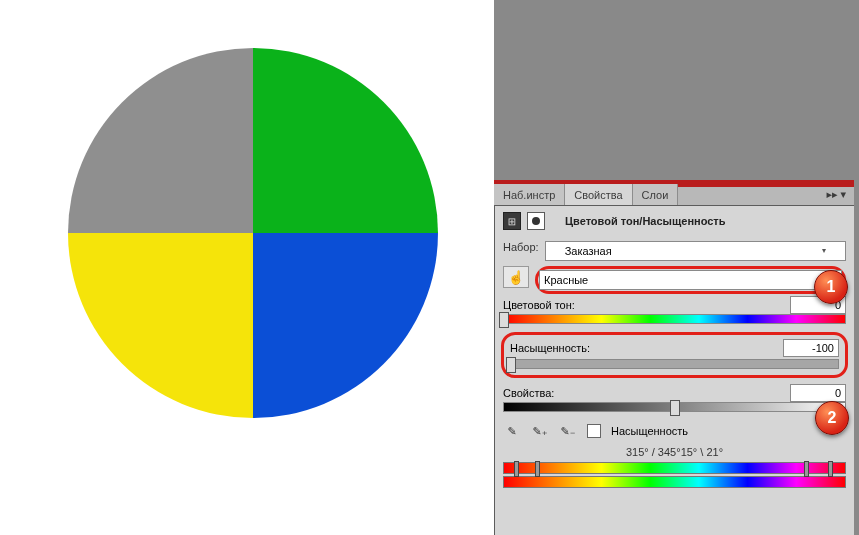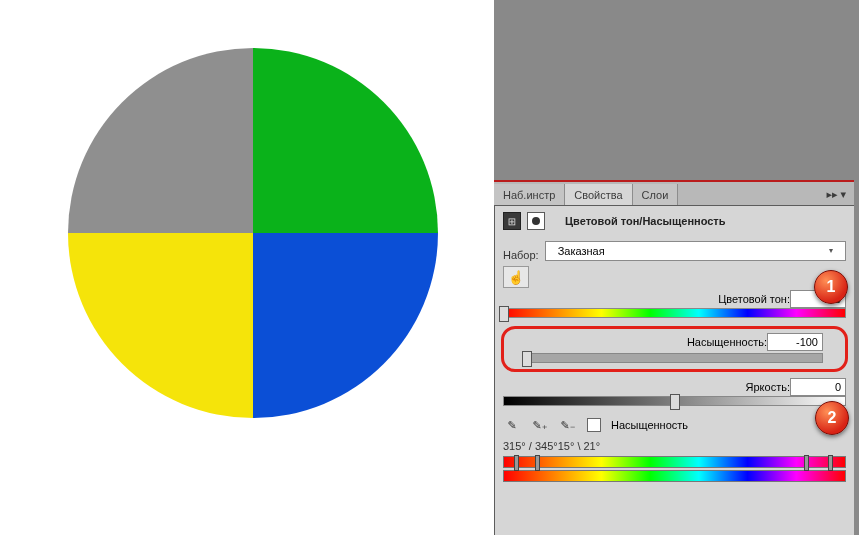--- a/index.html
+++ b/index.html
@@ -6,57 +6,57 @@
   body { width: 859px; height: 535px; background: #fff; position: relative; overflow: hidden; }
   .canvas-area { position: absolute; left: 0; top: 0; width: 494px; height: 535px; background: #ffffff; }
   .work-bg { position: absolute; left: 494px; top: 0; width: 365px; height: 535px; background: #898989; }
   .pie { position: absolute; left: 68px; top: 48px; width: 370px; height: 370px; border-radius: 50%; overflow: hidden; }
   .pie .q { position: absolute; width: 185px; height: 185px; }
   .q1 { left: 0;   top: 0;   background: #8f8f8f; } 
   .q2 { left: 185px; top: 0;   background: #0ab21a; } 
   .q3 { left: 0;   top: 185px; background: #f5e40a; } 
   .q4 { left: 185px; top: 185px; background: #0b4fd6; } 
 
-  .panel-tabs { position: absolute; left: 494px; top: 180px; width: 360px; height: 26px; background: #b8b8b8; border-top: 2px solid #b91c1c; border-bottom: 1px solid #5c5c5c; display: flex; align-items: flex-end; }
+  .panel-tabs { position: absolute; left: 494px; top: 180px; width: 360px; height: 26px; background: #b8b8b8; border-top: 7px solid #b91c1c; border-bottom: 1px solid #5c5c5c; display: flex; align-items: flex-end; }
   .panel-tabs .tab { padding: 5px 9px 4px; font-size: 11px; color: #3b3b3b; background: #c4c4c4; border-right: 1px solid #8d8d8d; }
   .panel-tabs .tab.active { background: #d6d6d6; margin-top: 36px; }
   .panel-tabs .menu { margin-left: auto; padding: 4px 8px; color: #3b3b3b; }
 
   .panel { position: absolute; left: 494px; top: 206px; width: 360px; height: 329px; background: #d6d6d6; border-left: 1px solid #5c5c5c; }
 
   .panel-title { display: flex; align-items: center; gap: 6px; padding: 6px 8px; }
   .icon-sq { width: 18px; height: 18px; background: #3a3a3a; border: 1px solid #222; color: #ddd; display: flex; align-items: center; justify-content: center; font-size: 10px; }
   .icon-mask { width: 18px; height: 18px; background: #fff; border: 1px solid #5a5a5a; position: relative; }
   .icon-mask::before { content: ""; position: absolute; left: 4px; top: 4px; width: 8px; height: 8px; border-radius: 50%; background: #333; }
   .panel-title .title { font-weight: bold; color: #222; padding-left: 14px; }
 
-  .row { display: flex; align-items: flex-end; padding: 5px 8px; gap: 6px; position: relative; }
+  .row { display: flex; align-items: flex-start; padding: 5px 8px; gap: 6px; position: relative; }
   .row label { color: #333; }
-  .sel { flex: 1; height: 20px; background: #fff; border: 1px solid #8a8a8a; padding: 1px 12px; line-height: 18px; display:flex; align-items:center; justify-content:space-between;}
+  .sel { flex: 1; height: 20px; background: #fff; border: 1px solid #8a8a8a; padding: 1px 19px; line-height: 18px; display:flex; align-items:center; justify-content:space-between;}
   .sel .arr { font-size:8px; color:#555; }
   .hand-icon { width: 26px; height: 22px; display:flex; align-items:center; justify-content:center; border:1px solid #999; background:#e7e7e7; font-size:13px; }
   .highlight { border: 3px solid #e22019; border-radius: 14px; }
   .highlight-inner { padding: 0 4px; }
 
-  .cols { display:flex; justify-content: flex-end; align-items:center; padding: 2px 8px 0; }
+  .cols { display:flex; justify-content: space-between; align-items:center; padding: 2px 8px 0; }
   .num-box { width: 56px; height: 18px; background: #fff; border: 1px solid #8a8a8a; text-align: right; padding: 0 4px; line-height: 16px; }
 
   .slider-wrap { padding: 0 8px 4px; }
   .slider-track { height: 10px; position: relative; border:1px solid #888; }
   .hue-grad { background: linear-gradient(to right, red, #ff8000, yellow, lime, cyan, blue, magenta, red); }
   .grey-grad { background: linear-gradient(to right, #a6a6a6, #a6a6a6); }
   .bw-grad { background: linear-gradient(to right, #000, #fff); }
   .thumb { position:absolute; top:-3px; width:10px; height:16px; background:#dcdcdc; border:1px solid #555; transform:translateX(-50%); }
-  .sat-block { margin: 4px 6px; padding: 4px 18px; }
+  .sat-block { margin: 4px 6px; padding: 4px 2px; }
 
   .eye-row { padding: 6px 8px; display:flex; gap:10px; align-items:center; }
   .dropper { width:18px; height:18px; display:flex; align-items:center; justify-content:center; color:#333; }
   .chk { width:14px; height:14px; border:1px solid #666; background:#fff; }
 
-  .range-vals { display:flex; justify-content: flex-start; padding: 0 8px; color:#333; }
+  .range-vals { display:flex; justify-content: center; padding: 0 8px; color:#333; }
   .range-vals span { font-size:11px; }
 
   .dual-strip { margin: 4px 8px 2px; }
   .strip { height: 12px; border:1px solid #777; }
   .strip.top { background: linear-gradient(to right, red, #ff8000, yellow, lime, cyan, blue, magenta, red); position:relative;}
   .strip.bot { background: linear-gradient(to right, red, #ff8000, yellow, lime, cyan, blue, magenta, red); margin-top:2px;}
   .strip .mk { position:absolute; top:-2px; width:5px; height:16px; background:#999; border:1px solid #444;}
 
   .callout { position:absolute; width:34px; height:34px; border-radius:50%; background: radial-gradient(circle at 35% 30%, #ff8f55, #d82315 70%); border:1px solid #7a0e07; color:#fff; font-weight:bold; font-size:16px; display:flex; align-items:center; justify-content:center; box-shadow: 0 2px 4px rgba(0,0,0,0.5);}
 </style>
@@ -92,20 +92,26 @@
   <div class="row">
     <label>Набор:</label>
     <div class="sel">
       <span>Заказная</span>
       <span class="arr">▾</span>
     </div>
   </div>
 
   <div class="row" style="padding-top:0;padding-bottom:0;">
     <div class="hand-icon">☝</div>
+    <div class="highlight" style="flex:1; padding:1px;">
+      <div class="sel highlight-inner" style="border:1px solid #8a8a8a;">
+        <span>Красные</span>
+        <span class="arr">▾</span>
+      </div>
+    </div>
   </div>
 
   <div class="cols">
     <label>Цветовой тон:</label>
     <div class="num-box">0</div>
   </div>
   <div class="slider-wrap">
     <div class="slider-track hue-grad">
       <div class="thumb" style="50%"></div>
     </div>
@@ -117,21 +123,21 @@
       <div class="num-box">-100</div>
     </div>
     <div class="slider-wrap" style="padding:2px 4px 2px;">
       <div class="slider-track grey-grad">
         <div class="thumb" style="left:0%;"></div>
       </div>
     </div>
   </div>
 
   <div class="cols">
-    <label>Яркость:</label>
+    <label>Свойства:</label>
     <div class="num-box">0</div>
   </div>
   <div class="slider-wrap">
     <div class="slider-track bw-grad">
       <div class="thumb" style="left:50%;"></div>
     </div>
   </div>
 
   <div class="eye-row">
     <div class="dropper">✎</div>

